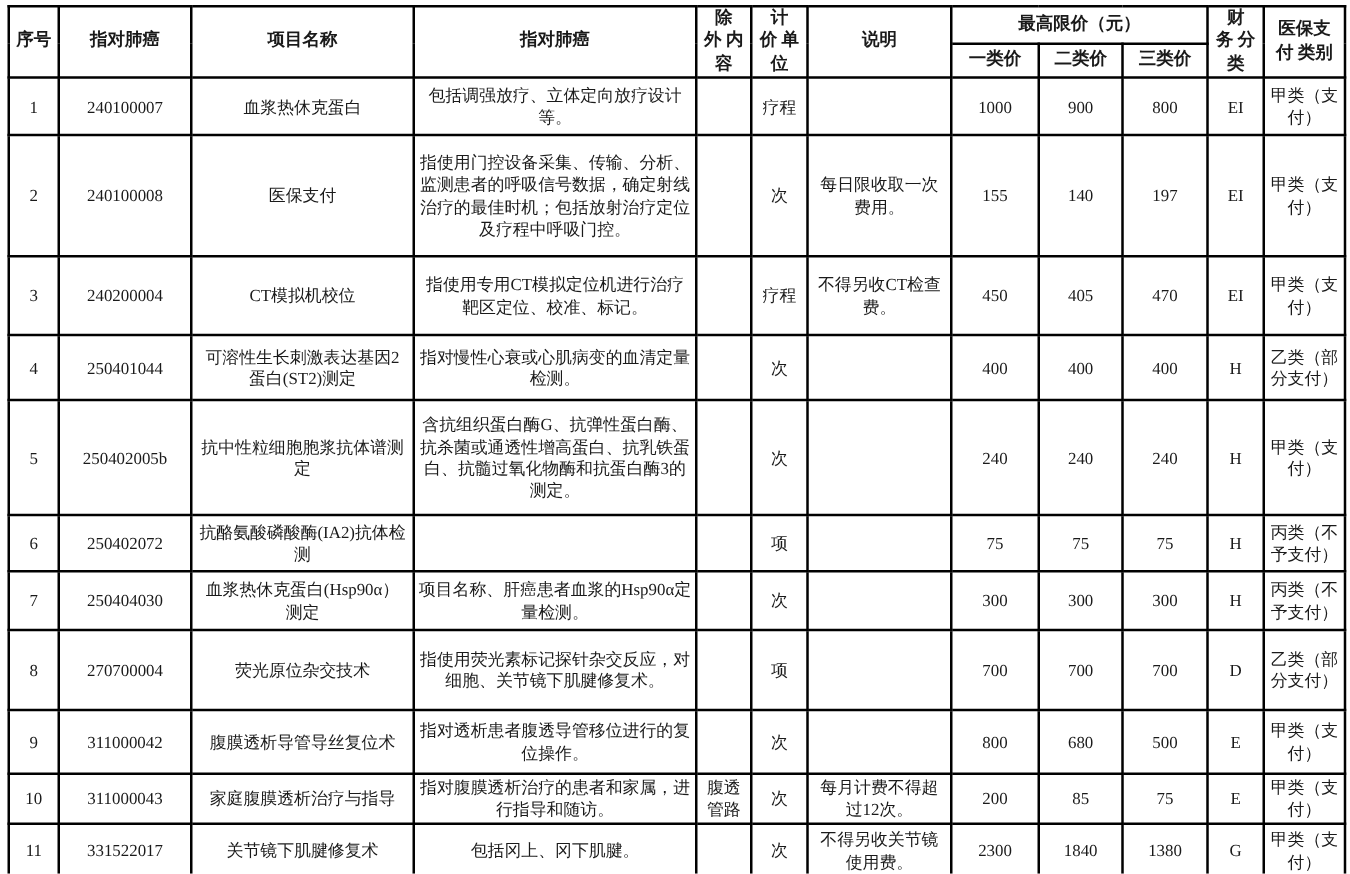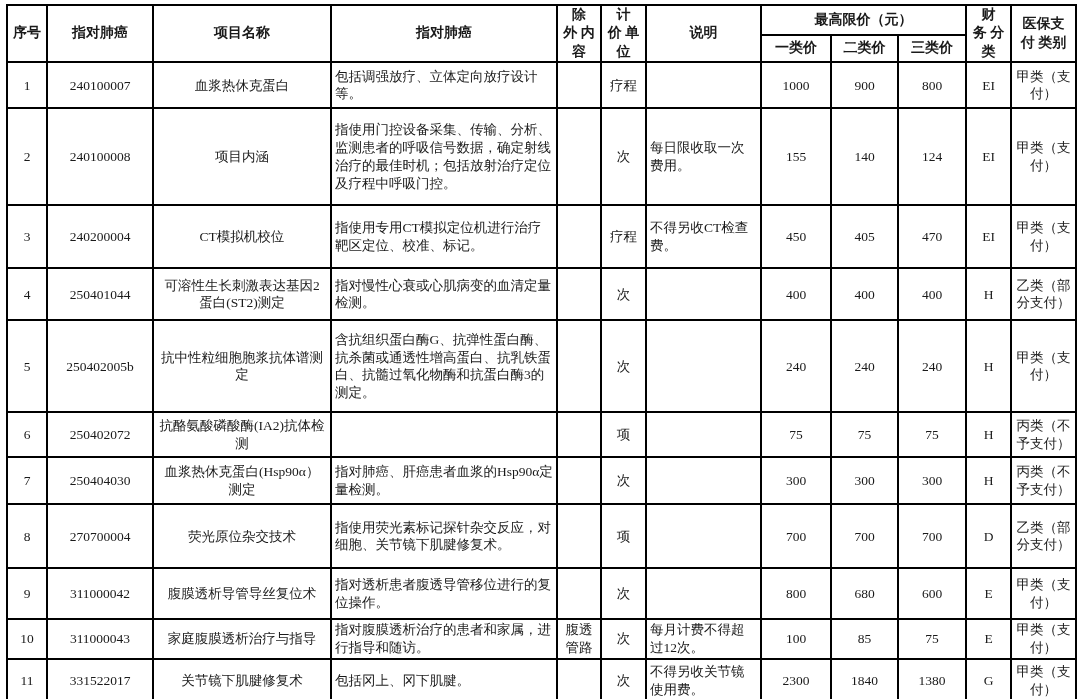--- a/index.html
+++ b/index.html
@@ -32,21 +32,21 @@
     overflow: hidden;
     word-break: break-all;
     box-sizing: border-box;
   }
   .fee-table th {
     font-weight: bold;
     font-size: 14px;
     padding: 0 2px;
   }
   .fee-table td.al-left {
-    text-align: left;
+    text-align: center;
     padding: 1px 3px;
   }
   .fee-table thead tr.h1 { height: 24px; }
   .fee-table thead tr.h2 { height: 22px; }
 </style>
 </head>
 <body>
 
 <div class="page">
   <table class="fee-table">
@@ -94,28 +94,28 @@
           <td></td>
           <td>1000</td>
           <td>900</td>
           <td>800</td>
           <td>EI</td>
           <td>甲类（支付）</td>
         </tr>
         <tr style="height: 97px;">
           <td>2</td>
           <td>240100008</td>
-          <td>项目内涵</td>
+          <td>医保支付</td>
           <td class="al-left">指使用门控设备采集、传输、分析、监测患者的呼吸信号数据，确定射线治疗的最佳时机；包括放射治疗定位及疗程中呼吸门控。</td>
           <td></td>
           <td>次</td>
           <td class="al-left">每日限收取一次费用。</td>
           <td>155</td>
           <td>140</td>
-          <td>124</td>
+          <td>197</td>
           <td>EI</td>
           <td>甲类（支付）</td>
         </tr>
         <tr style="height: 63px;">
           <td>3</td>
           <td>240200004</td>
           <td>CT模拟机校位</td>
           <td class="al-left">指使用专用CT模拟定位机进行治疗靶区定位、校准、标记。</td>
           <td></td>
           <td>疗程</td>
@@ -165,21 +165,21 @@
           <td>75</td>
           <td>75</td>
           <td>75</td>
           <td>H</td>
           <td>丙类（不予支付）</td>
         </tr>
         <tr style="height: 47px;">
           <td>7</td>
           <td>250404030</td>
           <td>血浆热休克蛋白(Hsp90α）测定</td>
-          <td class="al-left">指对肺癌、肝癌患者血浆的Hsp90α定量检测。</td>
+          <td class="al-left">项目名称、肝癌患者血浆的Hsp90α定量检测。</td>
           <td></td>
           <td>次</td>
           <td></td>
           <td>300</td>
           <td>300</td>
           <td>300</td>
           <td>H</td>
           <td>丙类（不予支付）</td>
         </tr>
         <tr style="height: 64px;">
@@ -199,33 +199,33 @@
         <tr style="height: 51px;">
           <td>9</td>
           <td>311000042</td>
           <td>腹膜透析导管导丝复位术</td>
           <td class="al-left">指对透析患者腹透导管移位进行的复位操作。</td>
           <td></td>
           <td>次</td>
           <td></td>
           <td>800</td>
           <td>680</td>
-          <td>600</td>
+          <td>500</td>
           <td>E</td>
           <td>甲类（支付）</td>
         </tr>
         <tr style="height: 32px;">
           <td>10</td>
           <td>311000043</td>
           <td>家庭腹膜透析治疗与指导</td>
           <td class="al-left">指对腹膜透析治疗的患者和家属，进行指导和随访。</td>
           <td>腹透管路</td>
           <td>次</td>
           <td class="al-left">每月计费不得超过12次。</td>
-          <td>100</td>
+          <td>200</td>
           <td>85</td>
           <td>75</td>
           <td>E</td>
           <td>甲类（支付）</td>
         </tr>
         <tr style="height: 44px;">
           <td>11</td>
           <td>331522017</td>
           <td>关节镜下肌腱修复术</td>
           <td class="al-left">包括冈上、冈下肌腱。</td>

